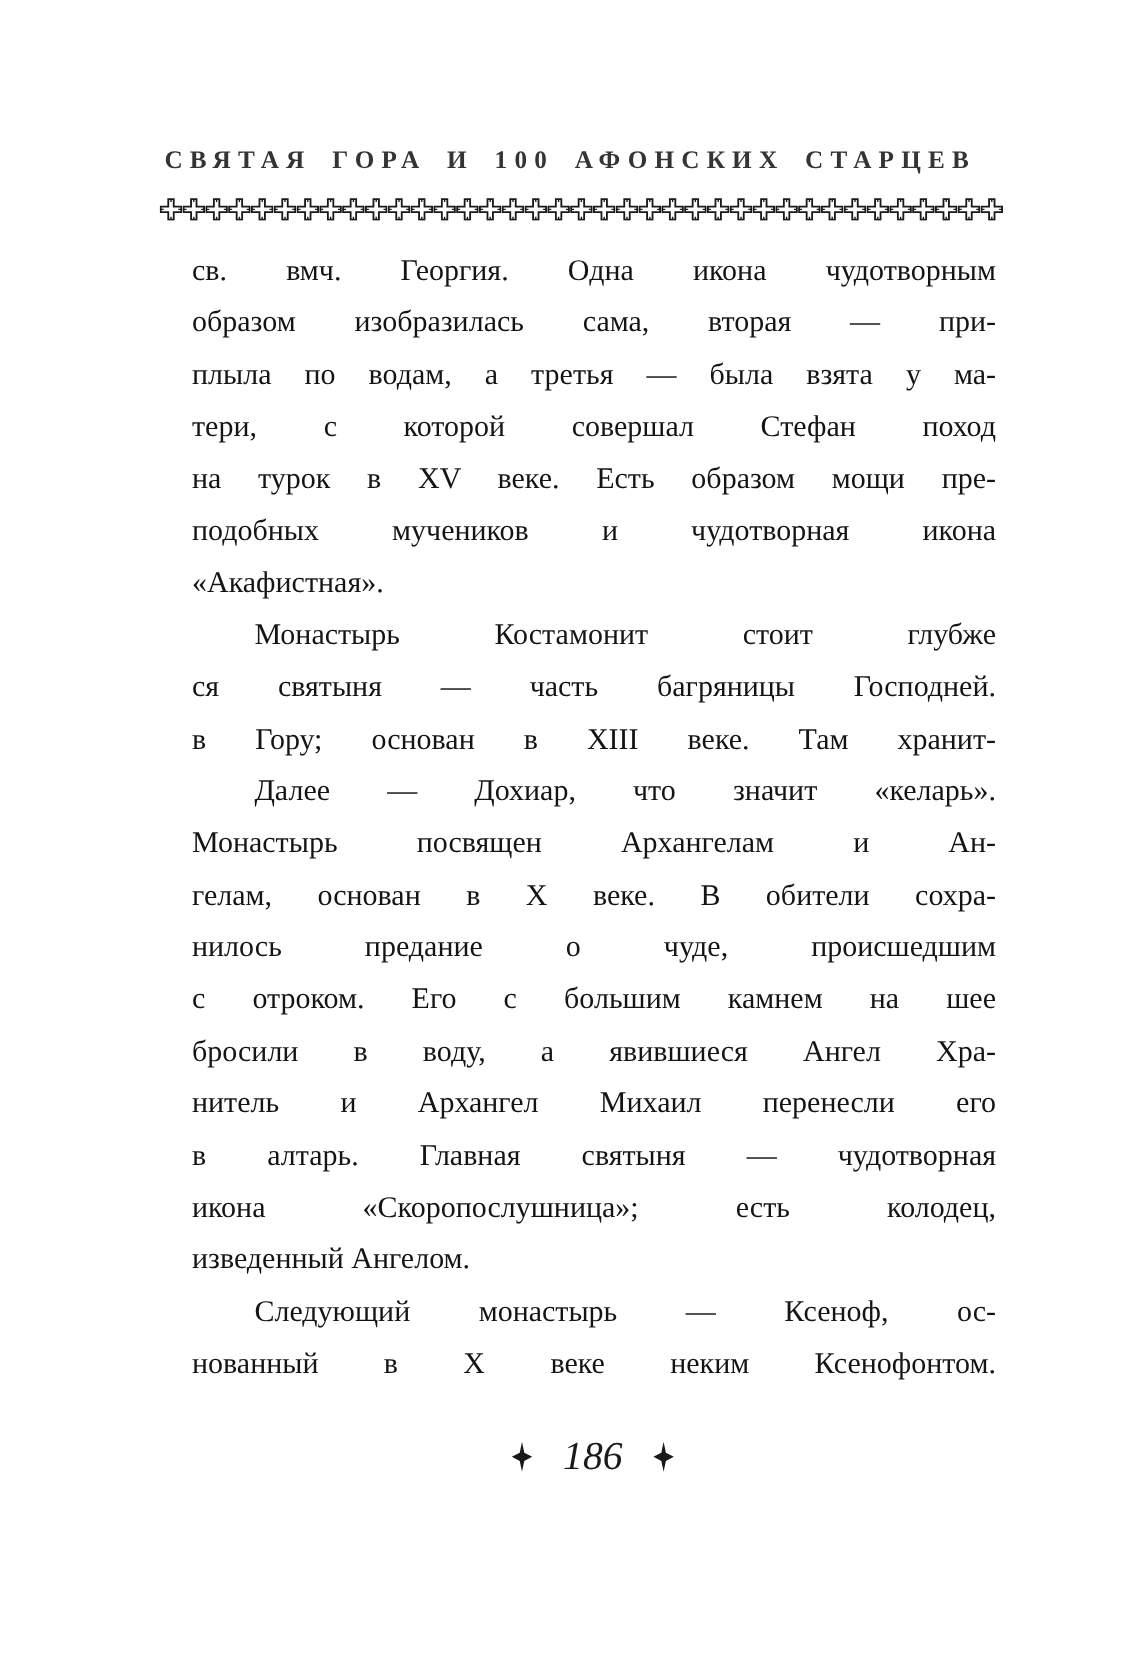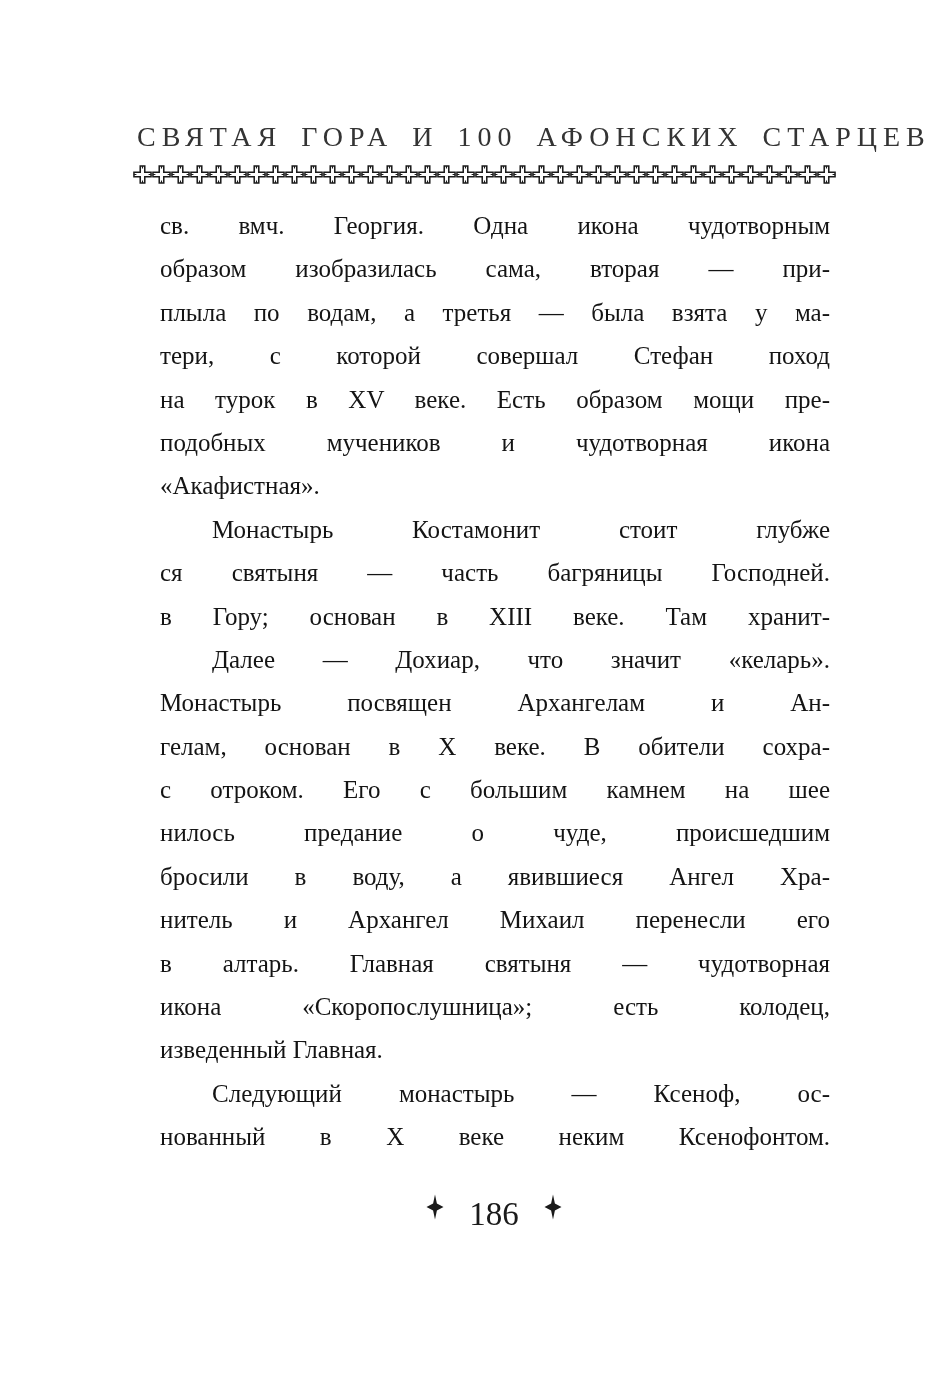--- a/index.html
+++ b/index.html
@@ -7,25 +7,26 @@
     position:relative;
     width:945px;height:1378px;
     background:#ffffff;
     font-family:"Liberation Serif","DejaVu Serif",serif;
     overflow:hidden;
   }
   .running-head{
     position:absolute;
     top:121px;left:137px;width:672px;
     text-align:center;
-    font-size:28px;
+    font-size:21px;
     letter-spacing:6px;
     word-spacing:6px;
     color:#343434;
     white-space:nowrap;
+    font-weight:bold;
   }
   .ornament-row{
     position:absolute;
     top:163px;left:133px;width:702px;height:22px;
     display:flex;
     justify-content:space-between;
     align-items:center;
   }
   .ornament-row svg{display:block;flex:0 0 auto;}
   .body-text{
@@ -41,21 +42,23 @@
     text-align-last:justify;
     white-space:nowrap;
   }
   .line.indent{padding-left:52px;}
   .line.end{text-align-last:left;}
   .footer{
     position:absolute;
     top:1194px;left:158px;width:672px;height:40px;
     display:flex;
     justify-content:center;
+    align-items:center;
     gap:25px;
+    font-style:italic;
   }
   .pagenum{
     font-size:33px;
     color:#1a1a1a;
     line-height:40px;
   }
 </style>
 </head>
 <body>
 
@@ -221,27 +224,27 @@
     <div class="line">тери, с которой совершал Стефан поход</div>
     <div class="line">на турок в XV веке. Есть образом мощи пре-</div>
     <div class="line">подобных мучеников и чудотворная икона</div>
     <div class="line end">«Акафистная».</div>
     <div class="line indent">Монастырь Костамонит стоит глубже</div>
     <div class="line">ся святыня — часть багряницы Господней.</div>
     <div class="line">в Гору; основан в XIII веке. Там хранит-</div>
     <div class="line indent">Далее — Дохиар, что значит «келарь».</div>
     <div class="line">Монастырь посвящен Архангелам и Ан-</div>
     <div class="line">гелам, основан в X веке. В обители сохра-</div>
+    <div class="line">нилось предание о чуде, происшедшим</div>
     <div class="line">с отроком. Его с большим камнем на шее</div>
-    <div class="line">нилось предание о чуде, происшедшим</div>
     <div class="line">бросили в воду, а явившиеся Ангел Хра-</div>
     <div class="line">нитель и Архангел Михаил перенесли его</div>
     <div class="line">в алтарь. Главная святыня — чудотворная</div>
     <div class="line">икона «Скоропослушница»; есть колодец,</div>
-    <div class="line end">изведенный Главная.</div>
+    <div class="line end">изведенный Ангелом.</div>
     <div class="line indent">Следующий монастырь — Ксеноф, ос-</div>
     <div class="line">нованный в X веке неким Ксенофонтом.</div>
   </div>
 
   <div class="footer">
     <svg width="18" height="26" viewBox="0 0 18 26" aria-hidden="true">
       <path d="M9 0.5 L10.9 9.6 L17.5 13 L10.9 16.4 L9 25.5 L7.1 16.4 L0.5 13 L7.1 9.6 Z" fill="#1a1a1a"></path>
       <path d="M9 5 v16 M3.5 13 h11" stroke="#1a1a1a" stroke-width="1.1"></path>
     </svg>
     <div class="pagenum">186</div>

